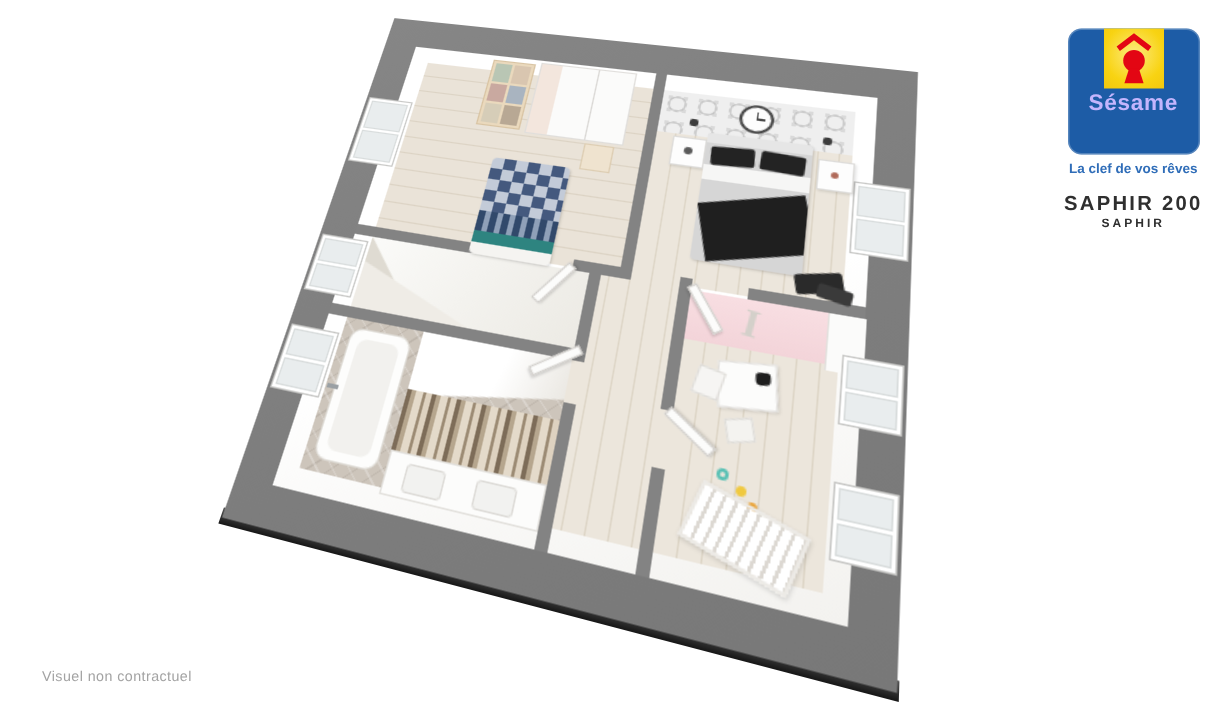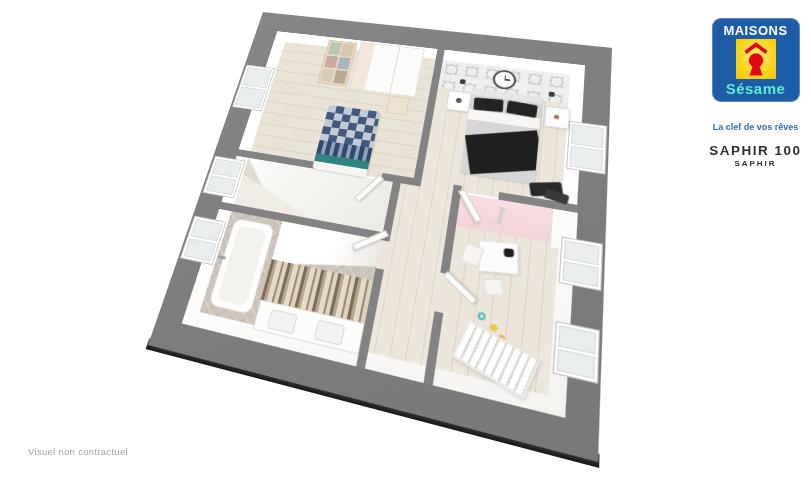--- a/index.html
+++ b/index.html
@@ -24,22 +24,22 @@
   .door{background:#fcfcfb;border:1px solid #cfccc8;box-shadow:1px 1px 2px rgba(0,0,0,.18);box-sizing:border-box;}
   .ns{background:#fdfdfd;border:1px solid #dddcda;box-shadow:1px 1px 2px rgba(0,0,0,.12);}
 
   
   #brand{position:absolute;left:700px;top:18px;width:111px;text-align:center;}
   #logo-square{position:relative;margin:0 auto;width:88px;height:84px;background:#1d5ca6;border-radius:9px;
                box-shadow:inset 0 0 0 1px rgba(255,255,255,.25);}
   #logo-maisons{color:#fff;font-weight:bold;font-size:13px;letter-spacing:.5px;padding-top:5px;}
   #logo-yellow{position:relative;width:40px;height:40px;margin:1px auto 0;
                background:radial-gradient(circle at 50% 42%,#fcea7e 0%,#f8d312 65%,#f2c70e 100%);}
-  #logo-sesame{color:#5eead4;font-weight:bold;font-size:15px;letter-spacing:.5px;margin-top:1px;}
-  #tagline{color:#2f6db8;font-weight:bold;font-size:9px;margin-top:20px;}
+  #logo-sesame{color:#c4b5fd;font-weight:bold;font-size:15px;letter-spacing:.5px;margin-top:1px;}
+  #tagline{color:#2f6db8;font-weight:bold;font-size:9px;margin-top:4px;}
   #product-name{color:#2f2f2f;font-weight:bold;font-size:13.5px;letter-spacing:1.5px;margin-top:11px;}
   #product-sub{color:#2f2f2f;font-weight:bold;font-size:8px;letter-spacing:2px;margin-top:1px;}
   #footnote{position:absolute;left:28px;top:446px;color:#a3a3a3;font-size:9.5px;letter-spacing:.3px;}
 </style>
 </head>
 <body>
 
 <div id="plan">
   <div class="abs slab"></div>
   <div class="abs mat"></div>
@@ -165,28 +165,27 @@
   <div class="abs" style="left:298px;top:272px;width:15px;height:13px;background:#f4f3f0;border:1px solid #ddDBd7;transform:rotate(-14deg);"></div>
   <div class="abs" style="left:296px;top:304px;width:7px;height:7px;border-radius:50%;border:2px solid #57c0b4;box-sizing:border-box;"></div>
   <div class="abs" style="left:308px;top:312px;width:6px;height:6px;border-radius:50%;background:#f0c93f;"></div>
   <div class="abs" style="left:315px;top:320px;width:6px;height:6px;border-radius:50%;background:#eda73c;"></div>
   <div class="abs" style="left:321px;top:328px;width:6px;height:6px;border-radius:50%;background:#f3d452;"></div>
   <div class="abs" style="left:282px;top:322px;width:66px;height:36px;background:repeating-linear-gradient(90deg,#ffffff 0 5px,#dcd8d2 5px 7px);border:2px solid #eceae6;box-sizing:border-box;transform:rotate(18deg);box-shadow:1px 1px 3px rgba(0,0,0,.15);"></div>
 </div>
 
 <div id="brand">
   <div id="logo-square">
-    <div id="logo-maisons">MAISONS</div>
     <div id="logo-yellow">
       <svg width="40" height="40" viewBox="0 0 40 40">
         <path d="M9.5 13.5 L20 5.5 L30.5 13.5" fill="none" stroke="#e30613" stroke-width="3.6"></path>
         <circle cx="20" cy="21.5" r="7.2" fill="#e30613"></circle>
         <polygon points="16.8,26.5 23.2,26.5 26.4,36.5 13.6,36.5" fill="#e30613"></polygon>
       </svg>
     </div>
     <div id="logo-sesame">Sésame</div>
   </div>
   <div id="tagline">La clef de vos rêves</div>
-  <div id="product-name">SAPHIR 100</div>
+  <div id="product-name">SAPHIR 200</div>
   <div id="product-sub">SAPHIR</div>
 </div>
 
 <div id="footnote">Visuel non contractuel</div>
 
 </body></html>

